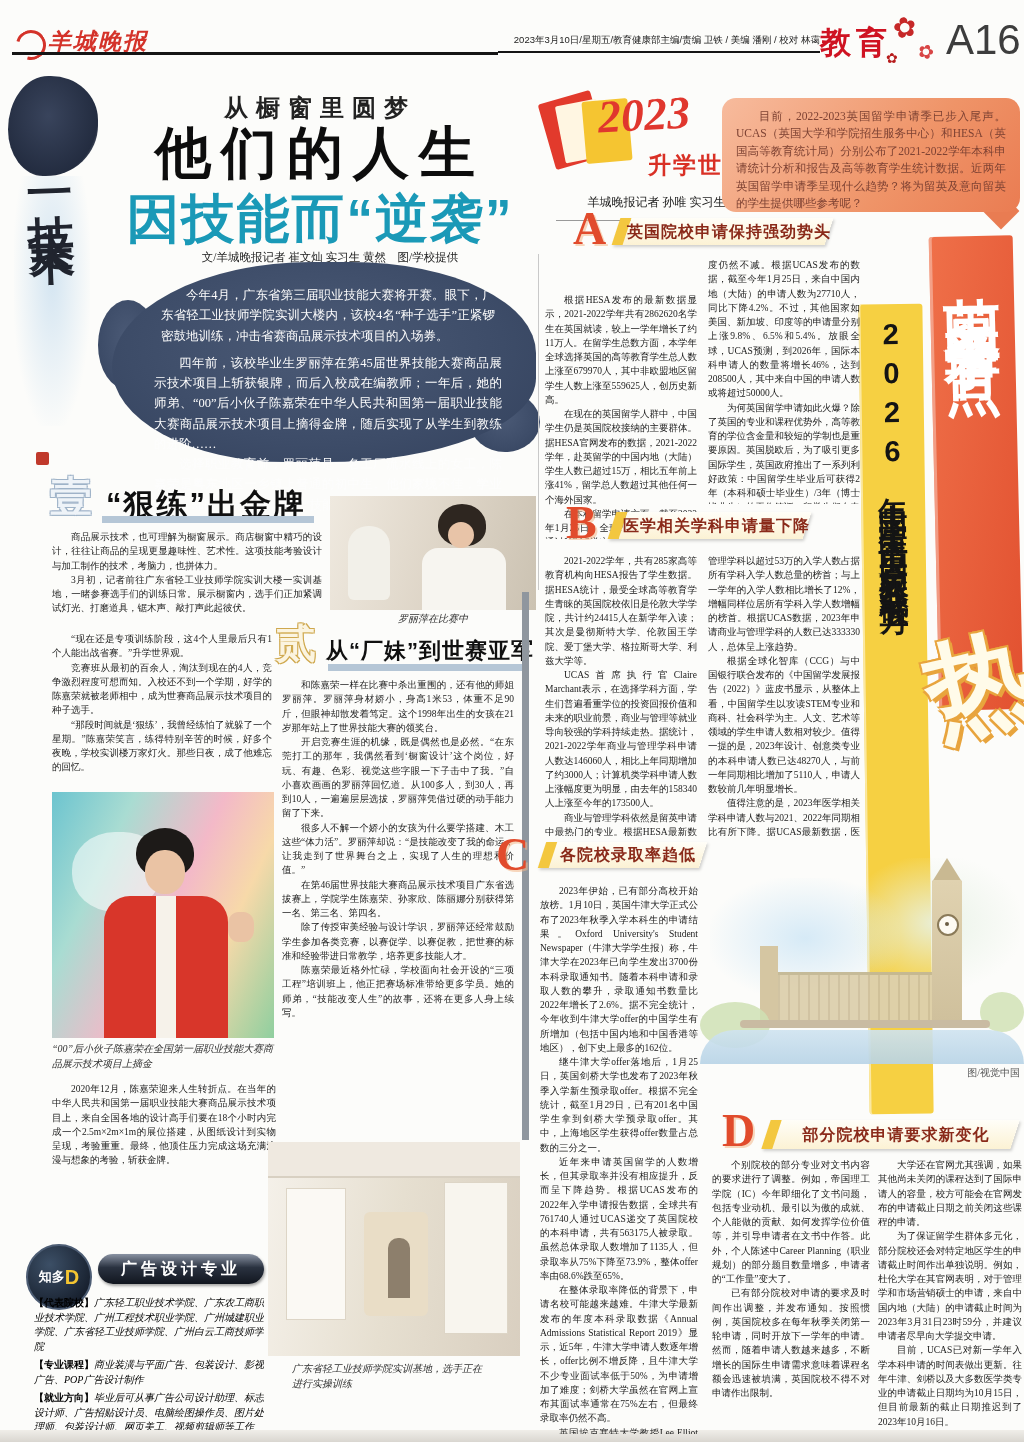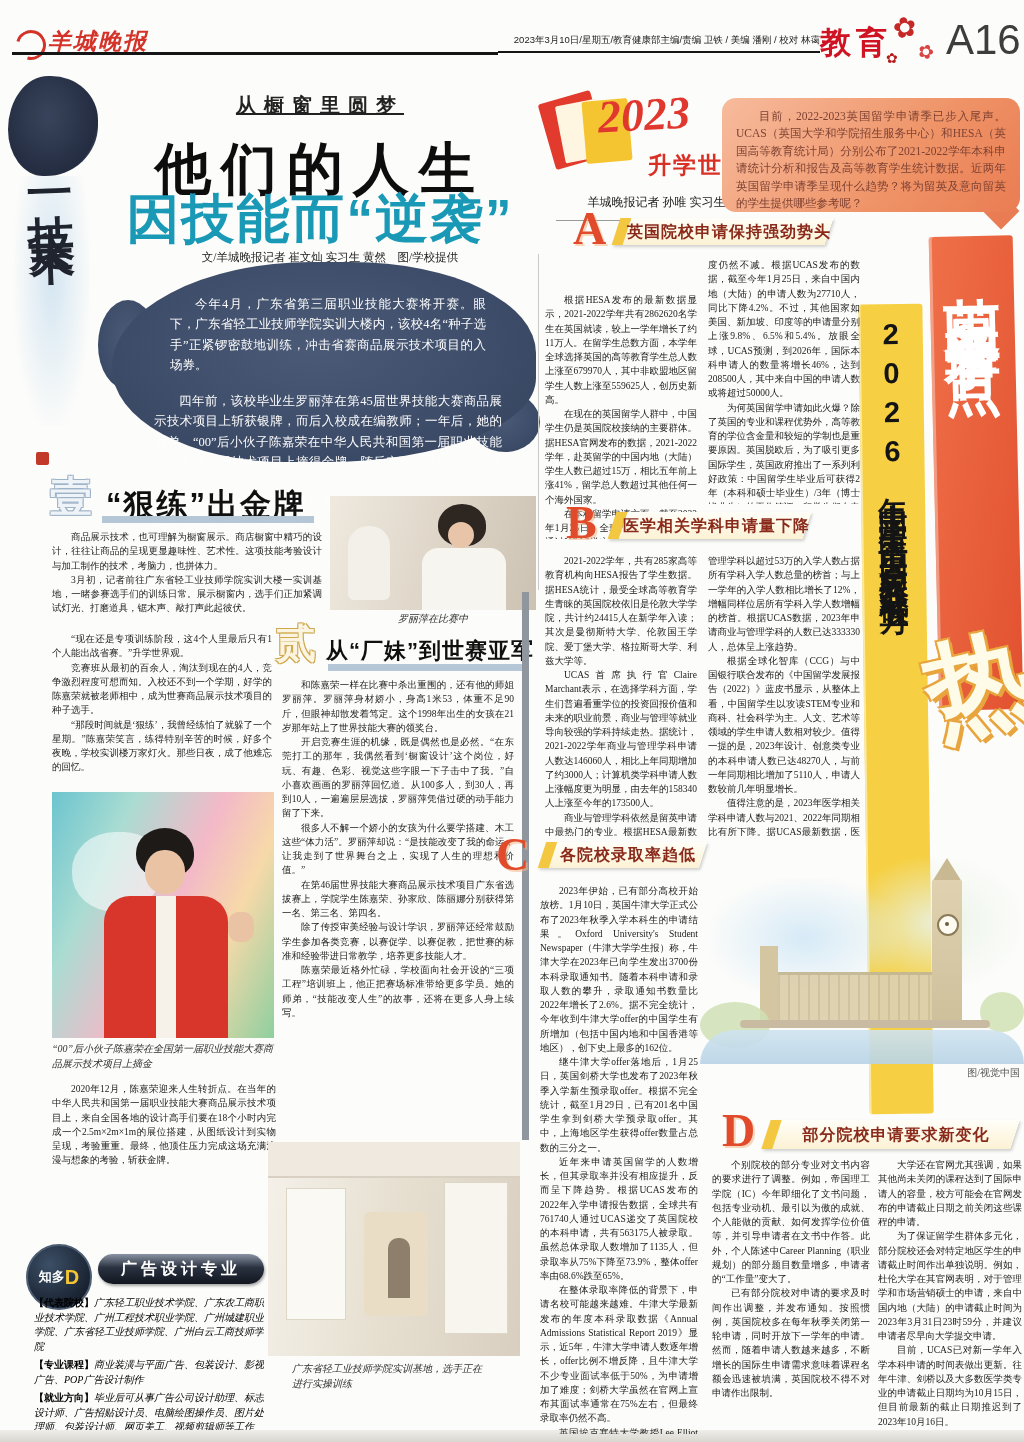--- a/index.html
+++ b/index.html
@@ -40,30 +40,30 @@
   <div class="abs flower" style="left:893px;top:14px;font-size:28px;transform:rotate(-12deg);">✿</div>
   <div class="abs flower" style="left:918px;top:42px;font-size:19px;color:#d84545;transform:rotate(20deg);">✿</div>
   <div class="abs flower" style="left:886px;top:52px;font-size:14px;color:#b71c1c;">✿</div>
   <div class="abs sans" style="left:946px;top:16px;font-size:42px;color:#3d3d3d;">A16</div>
 
   <div class="abs" style="left:8px;top:76px;width:90px;height:100px;background:radial-gradient(ellipse at 45% 40%,#39445c 0%,#232c40 70%,rgba(35,44,64,0) 100%);border-radius:46% 54% 60% 40%/55% 45% 52% 48%;"></div>
   <div class="abs" style="left:14px;top:176px;width:76px;height:250px;background:radial-gradient(ellipse at 50% 40%,rgba(205,225,240,.85),rgba(205,225,240,0) 75%);"></div>
   <div class="abs vtext" style="left:26px;top:168px;width:56px;height:306px;font-size:46px;font-weight:700;color:#20242e;letter-spacing:10px;line-height:56px;transform:rotate(-2deg);">一技走天下</div>
   <div class="abs" style="left:36px;top:452px;width:13px;height:13px;background:#c0392b;border-radius:2px;"></div>
 
-  <div class="abs sans" style="left:140px;top:92px;width:360px;text-align:center;font-size:20px;font-weight:700;letter-spacing:8px;color:#222;text-decoration:underline;">从橱窗里圆梦</div>
-  <div class="abs sans" style="left:105px;top:116px;width:430px;text-align:center;font-size:56px;font-weight:900;letter-spacing:10px;color:#0d0d0d;margin-top:16px;">他们的人生</div>
+  <div class="abs sans" style="left:140px;top:92px;width:360px;text-align:center;font-size:24px;font-weight:700;letter-spacing:8px;color:#222;">从橱窗里圆梦</div>
+  <div class="abs sans" style="left:105px;top:116px;width:430px;text-align:center;font-size:56px;font-weight:900;letter-spacing:10px;color:#0d0d0d;">他们的人生</div>
   <div class="abs sans" style="left:95px;top:184px;width:450px;text-align:center;font-size:53px;font-weight:900;letter-spacing:2px;color:#1a99b7;">因技能而“逆袭”</div>
   <div class="abs" style="left:140px;top:250px;width:380px;text-align:center;font-size:11.5px;color:#222;">文/羊城晚报记者 崔文灿 实习生 黄然　图/学校提供</div>
 
   <div class="abs blob" style="left:98px;top:300px;width:60px;height:90px;border-radius:50%;"></div>
   <div class="abs blob" style="left:470px;top:392px;width:70px;height:60px;border-radius:50%;"></div>
   <div class="abs blob" style="left:112px;top:262px;width:424px;height:200px;border-radius:52% 48% 55% 45%/58% 50% 46% 52%;">
     <div style="padding:16px 34px 0 42px;color:#fdfdfd;font-size:12.5px;line-height:1.62;text-align:justify;">
-      <p style="margin:16px;text-indent:2em;">今年4月，广东省第三届职业技能大赛将开赛。眼下，广东省轻工业技师学院实训大楼内，该校4名“种子选手”正紧锣密鼓地训练，冲击省赛商品展示技术项目的入场券。</p>
+      <p style="margin:7px;text-indent:2em;">今年4月，广东省第三届职业技能大赛将开赛。眼下，广东省轻工业技师学院实训大楼内，该校4名“种子选手”正紧锣密鼓地训练，冲击省赛商品展示技术项目的入场券。</p>
       <p style="margin:0;text-indent:2em;">四年前，该校毕业生罗丽萍在第45届世界技能大赛商品展示技术项目上斩获银牌，而后入校成在编教师；一年后，她的师弟、“00”后小伙子陈嘉荣在中华人民共和国第一届职业技能大赛商品展示技术项目上摘得金牌，随后实现了从学生到教练的进阶……</p>
       <p style="margin:0;text-indent:2em;">选择职业教育前，罗丽萍是一名工厂流水线上的女工，陈嘉荣是粤东地区一乡镇上普通的初中生。他们家境不佳，学业平平，却因一技之长，有了“技能改变人生”的境遇。</p>
     </div>
   </div>
 
   <div class="abs numeral outline-blue" style="left:50px;top:476px;font-size:42px;">壹</div>
   <div class="abs sans" style="left:106px;top:484px;font-size:31px;font-weight:800;color:#101010;letter-spacing:2px;">“狠练”出金牌</div>
   <div class="abs" style="left:102px;top:516px;width:212px;height:7px;background:#b5c6d6;"></div>
   <div class="abs col" style="left:52px;top:530px;width:270px;height:98px;">
     <p>商品展示技术，也可理解为橱窗展示。商店橱窗中精巧的设计，往往让商品的呈现更显趣味性、艺术性。这项技能考验设计与加工制作的技术，考脑力，也拼体力。</p>

